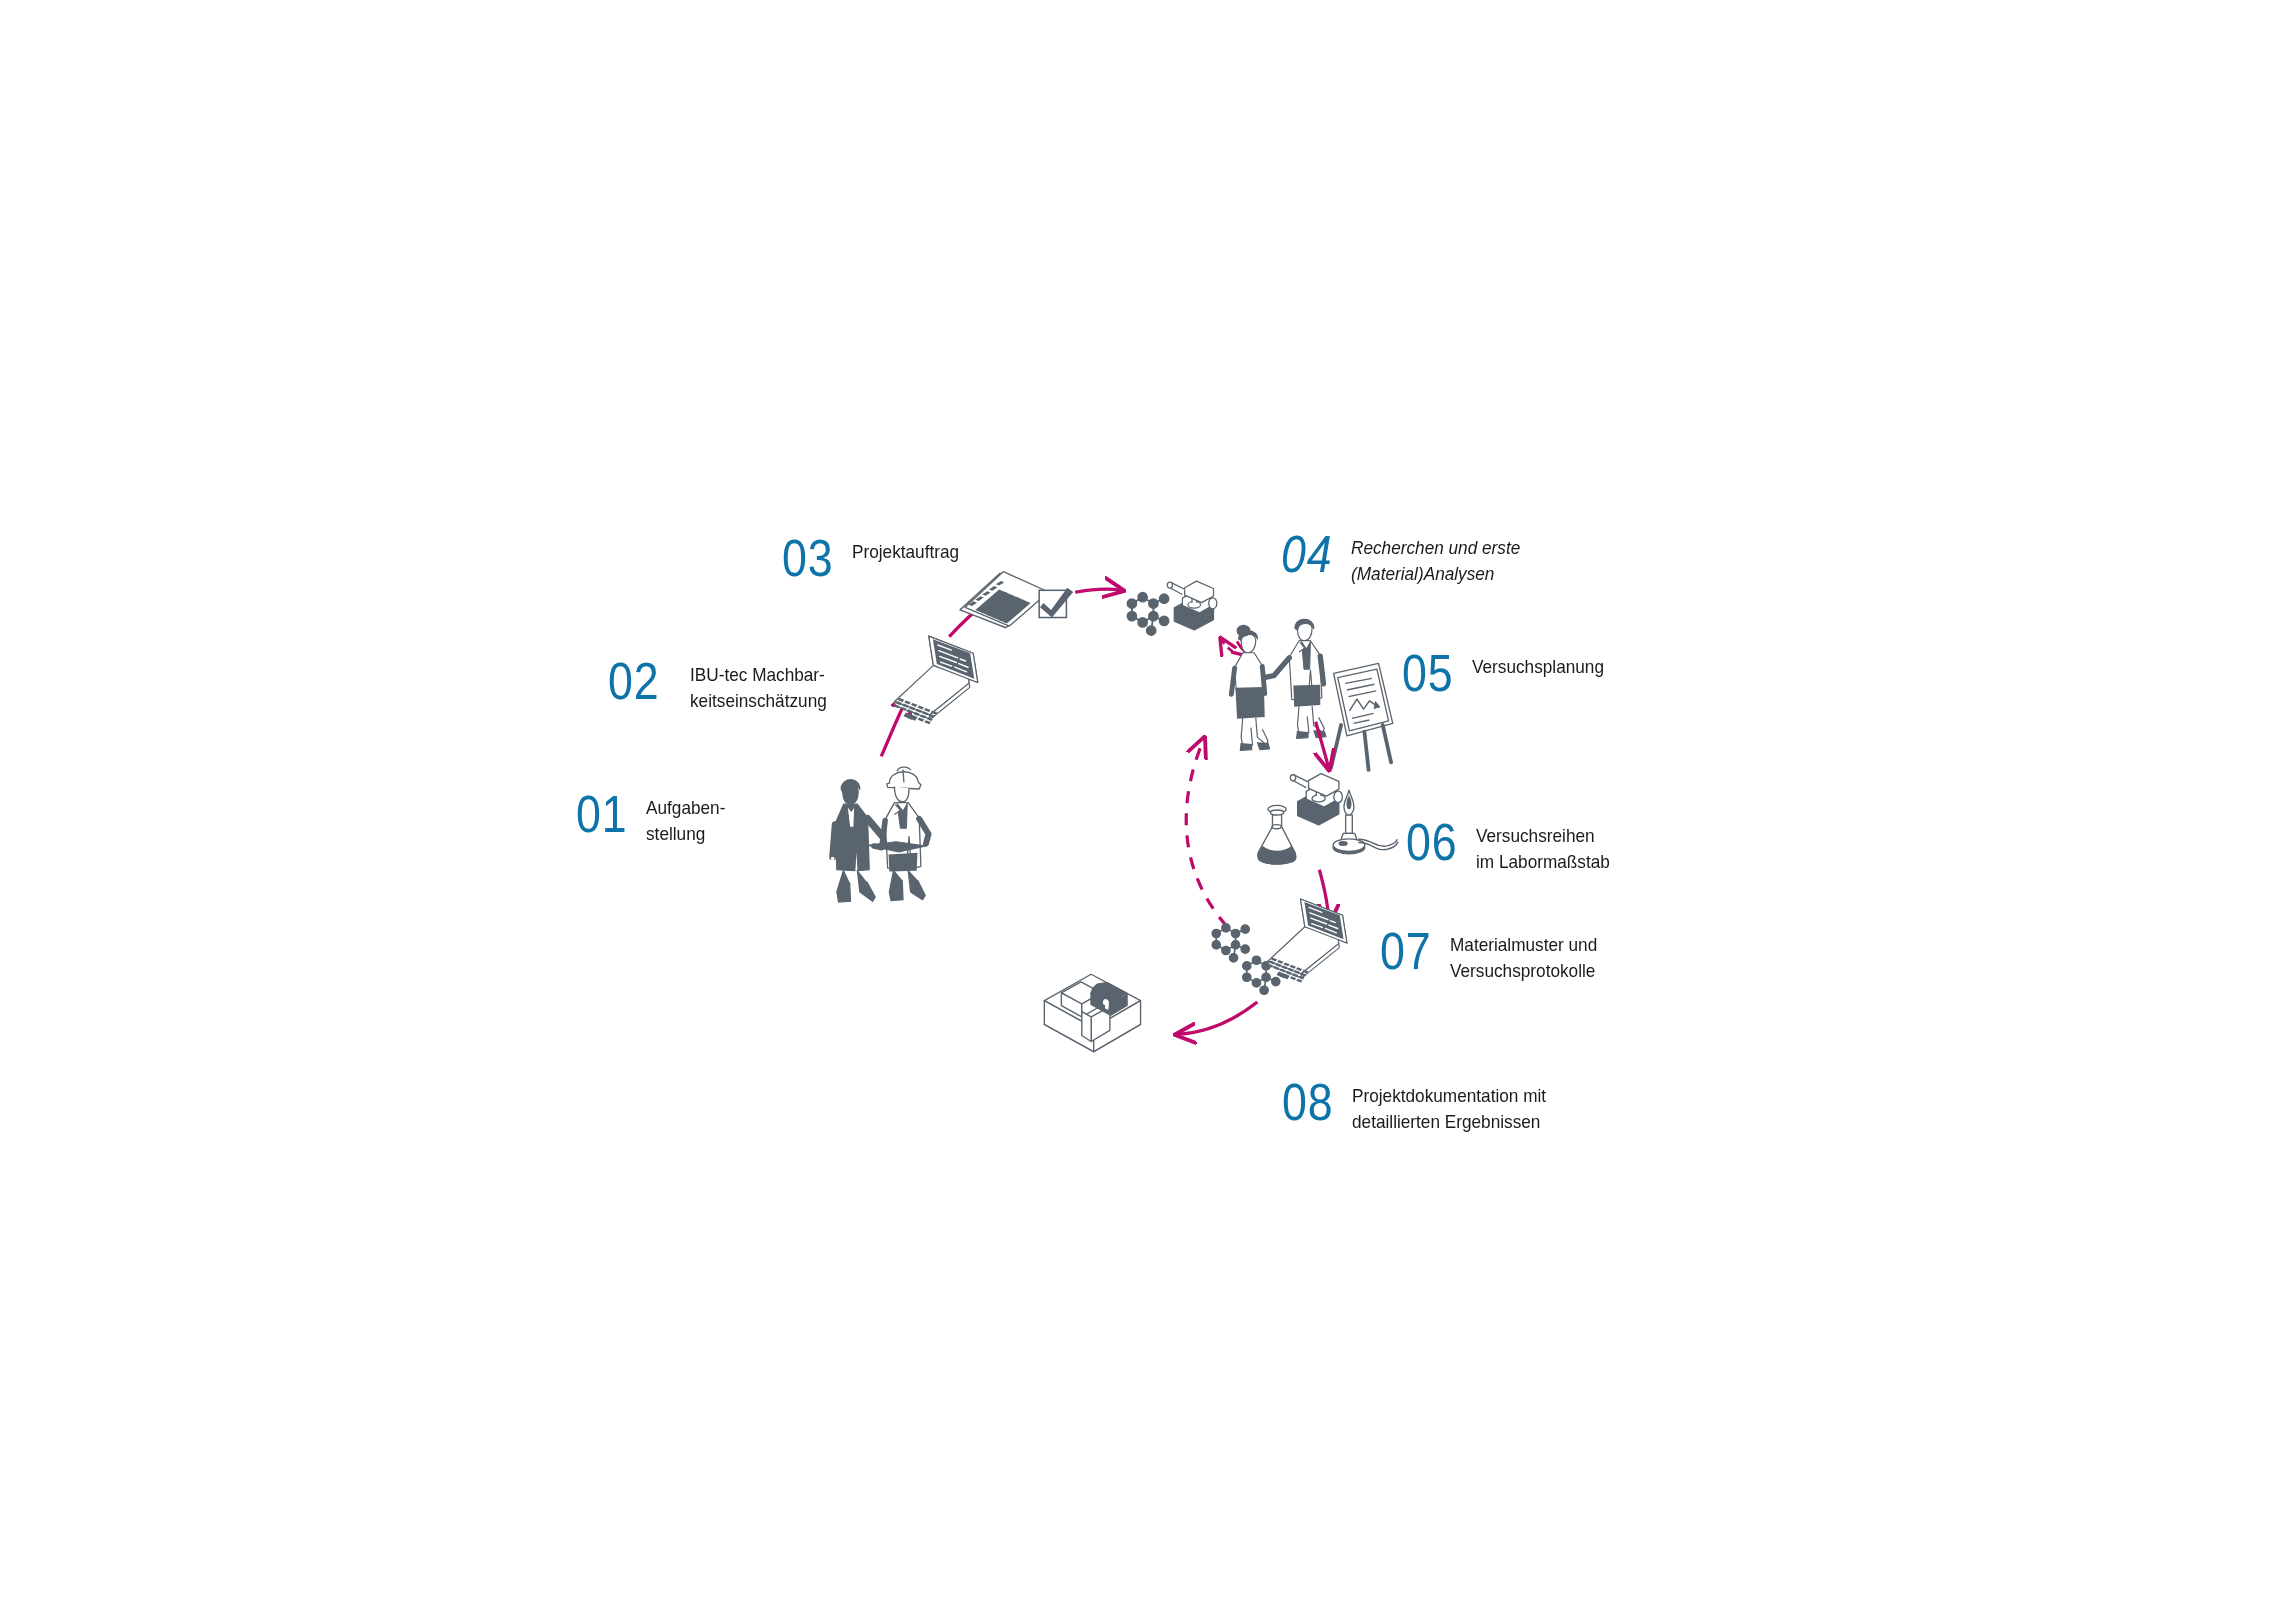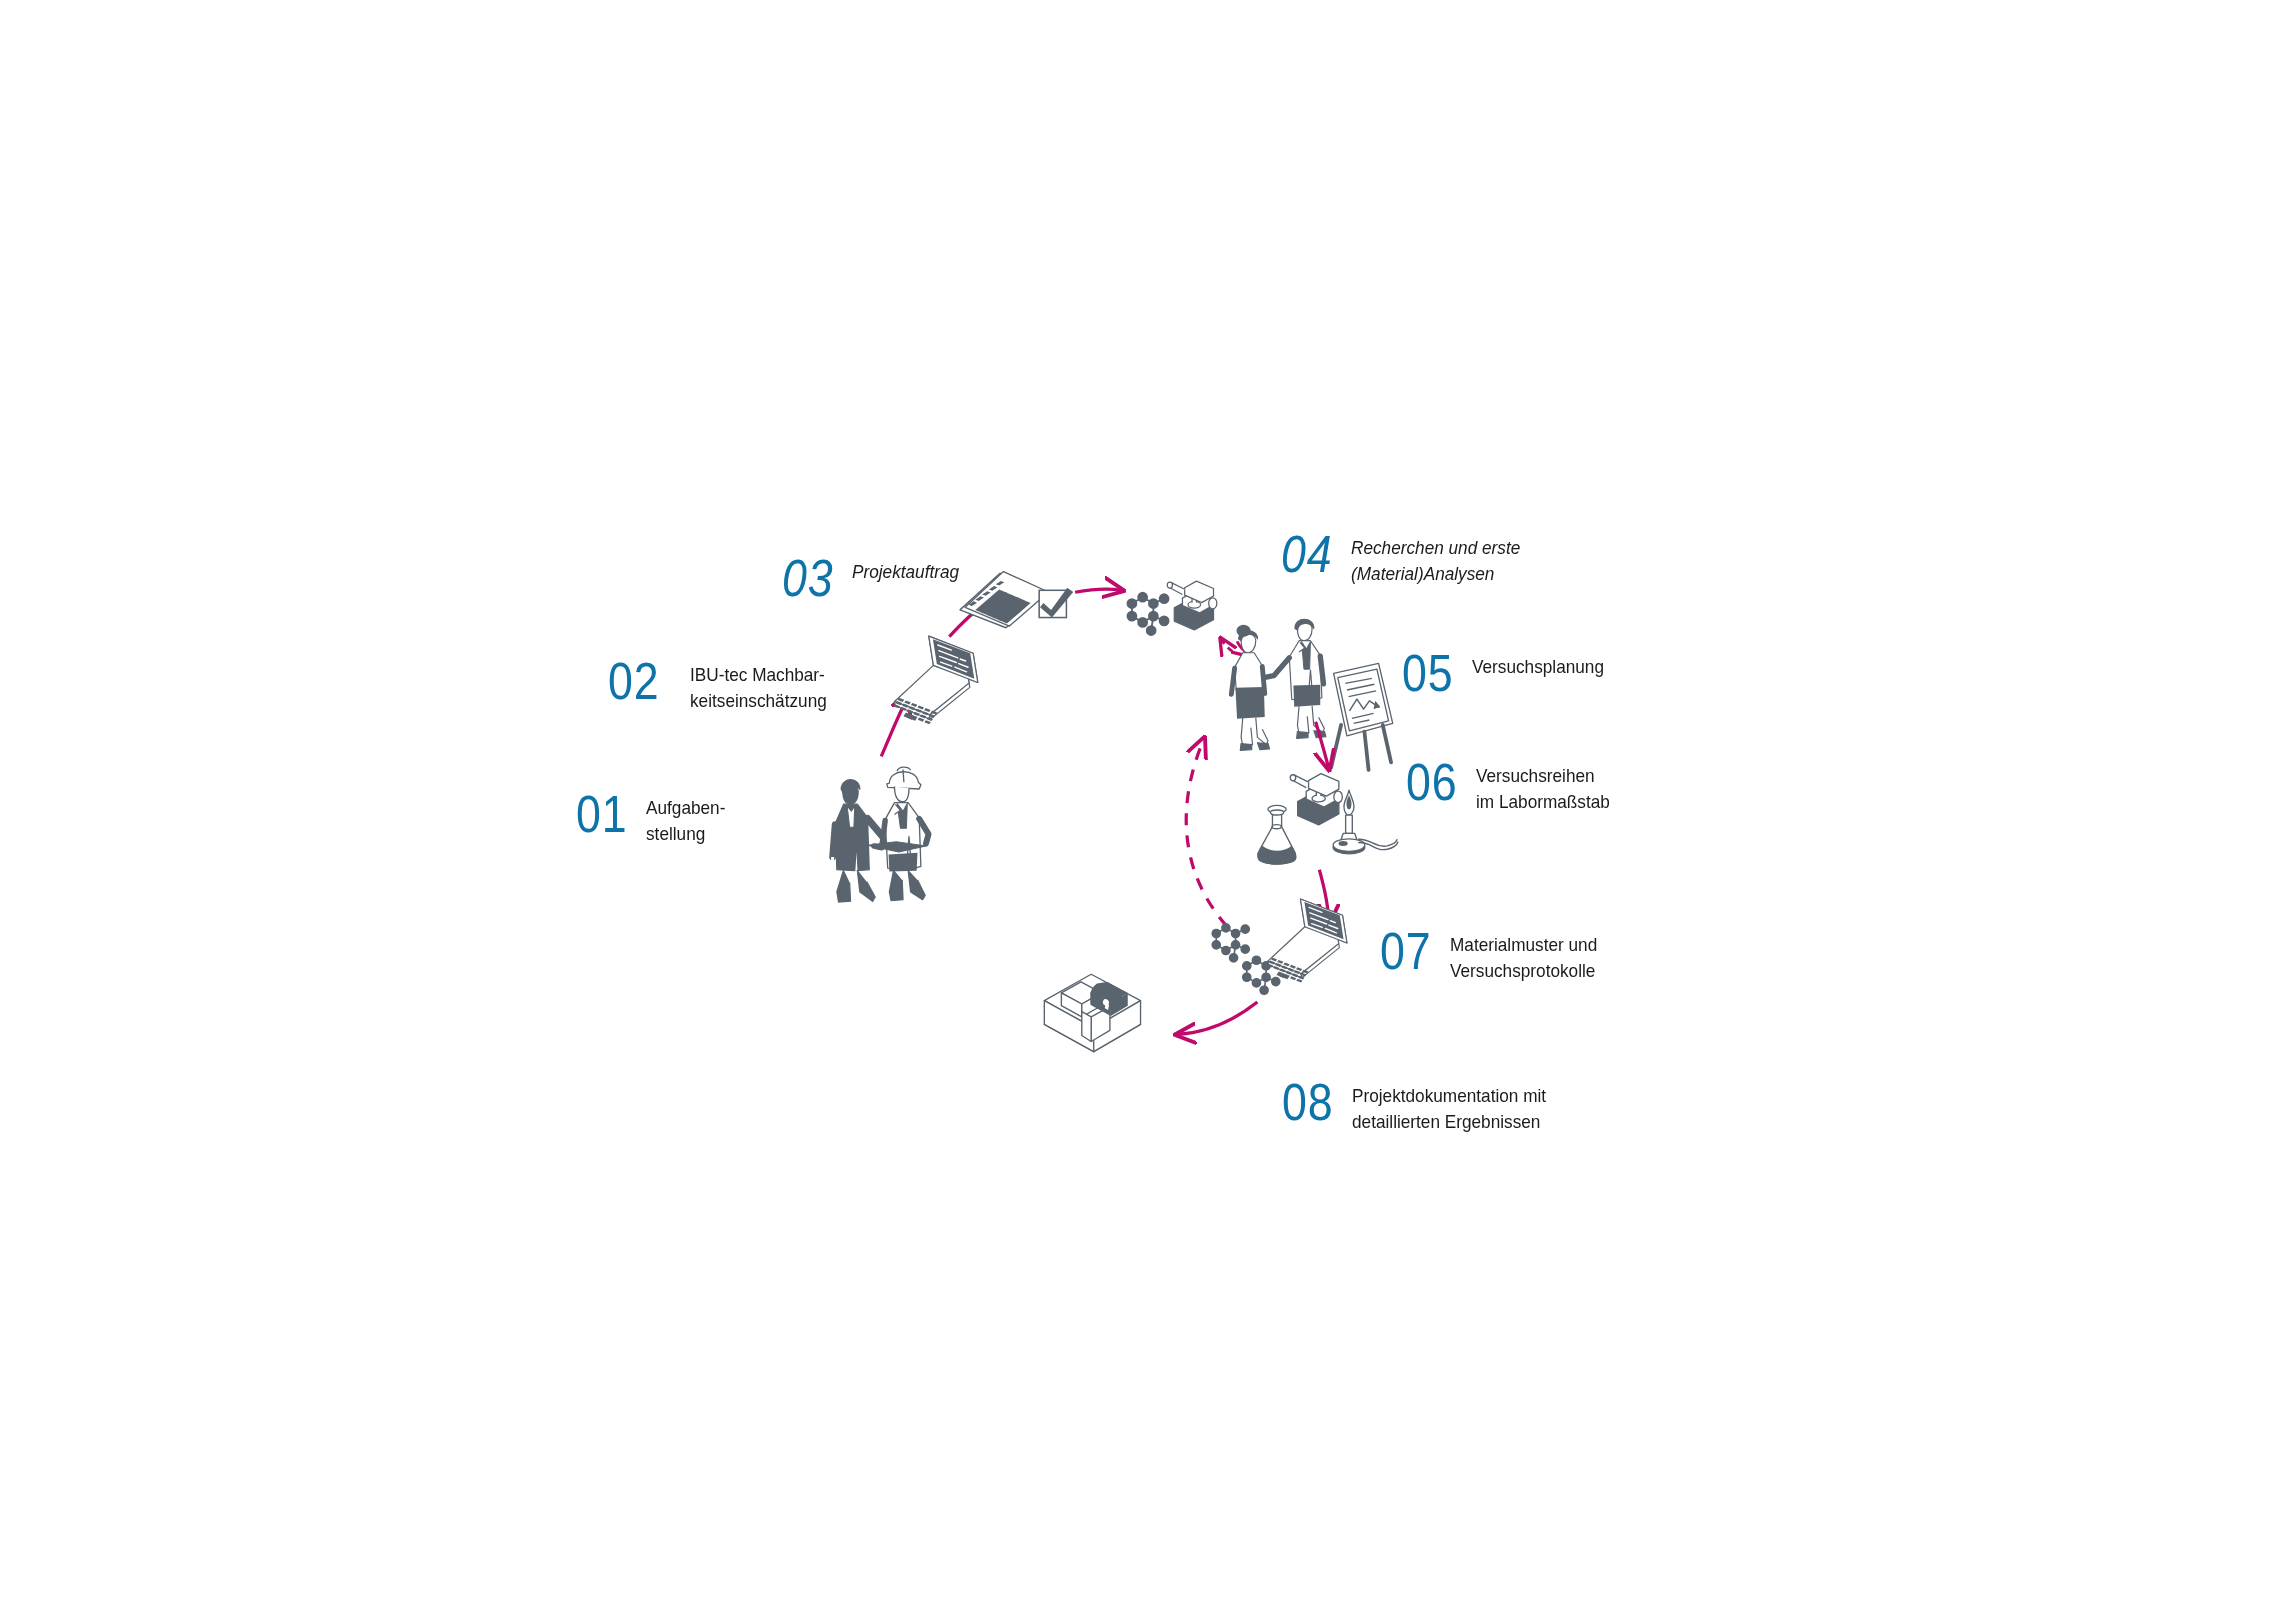--- a/index.html
+++ b/index.html
@@ -367,21 +367,21 @@
   </div>
 
   <div class="step-label lbl-left" style="left:608px;top:659px;gap:12px;">
     <div class="step-num">02</div>
     <div class="step-text">
       <span>IBU-tec Machbar-</span>
       <span class="l2">keitseinschätzung</span>
     </div>
   </div>
 
-  <div class="step-label lbl-left" style="left:782px;top:556px;font-style:italic;">
+  <div class="step-label lbl-left" style="left:782px;top:536px;">
     <div class="step-num">03</div>
     <div class="step-text">
       <span>Projektauftrag</span>
       <span class="l2"></span>
     </div>
   </div>
 
   <div class="step-label lbl-left" style="left:1281px;top:532px;font-style:italic;">
     <div class="step-num">04</div>
     <div class="step-text">
@@ -391,21 +391,21 @@
   </div>
 
   <div class="step-label lbl-left" style="left:1402px;top:651px;">
     <div class="step-num">05</div>
     <div class="step-text">
       <span>Versuchsplanung</span>
       <span class="l2"></span>
     </div>
   </div>
 
-  <div class="step-label lbl-left" style="left:1406px;top:760px;">
+  <div class="step-label lbl-left" style="left:1406px;top:820px;">
     <div class="step-num">06</div>
     <div class="step-text">
       <span>Versuchsreihen</span>
       <span class="l2">im Labormaßstab</span>
     </div>
   </div>
 
   <div class="step-label lbl-left" style="left:1380px;top:929px;">
     <div class="step-num">07</div>
     <div class="step-text">

